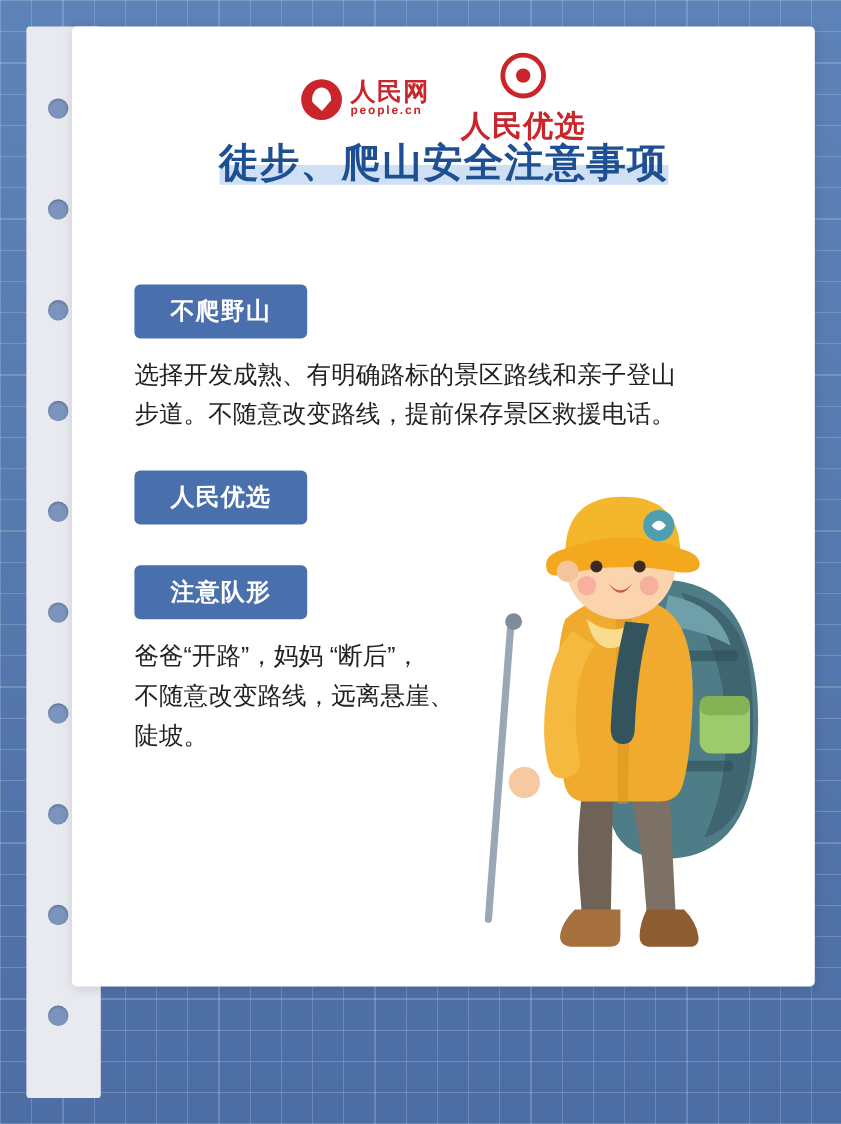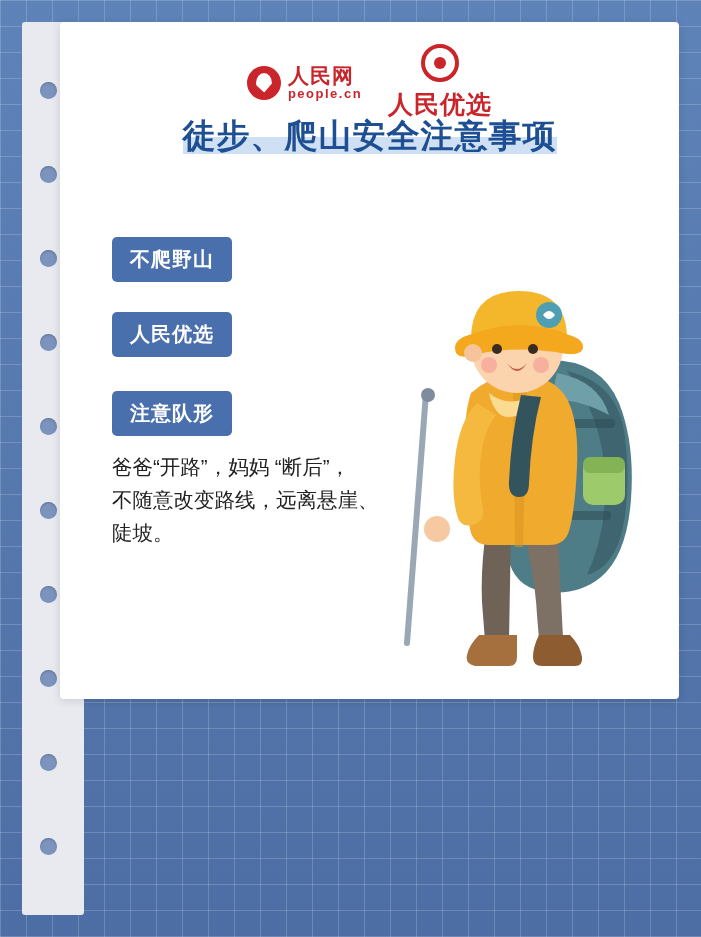--- a/index.html
+++ b/index.html
@@ -41,21 +41,21 @@
     border-radius: 50%;
     background: #7b93bd;
     box-shadow: inset 0 1px 2px rgba(0,0,0,0.25);
   }
   
   .card {
     position: absolute;
     left: 60px;
     top: 22px;
     width: 619px;
-    height: 677px;
+    height: 800px;
     background: #ffffff;
     border-radius: 4px;
     box-shadow: 0 2px 10px rgba(0,0,0,0.12);
     overflow: hidden;
   }
   .logos {
     position: absolute;
     top: 22px;
     left: 0;
     width: 100%;
@@ -90,21 +90,21 @@
   .logo-text-cn {
     line-height: 1.05;
   }
   .logo-cn-main {
     font-size: 21px;
     font-weight: bold;
     color: #c9252b;
     letter-spacing: 1px;
   }
   .logo-cn-sub {
-    font-size: 13px;
+    font-size: 10px;
     color: #c9252b;
     letter-spacing: 1.5px;
     font-weight: bold;
   }
   .logo-youxuan {
     display: flex;
     align-items: center;
     gap: 6px;
     flex-direction: column;
   }
@@ -155,21 +155,21 @@
   }
   .section {
     margin-bottom: 22px;
   }
   .tag {
     display: inline-block;
     background: #4a6fad;
     color: #ffffff;
     font-size: 20px;
     font-weight: bold;
-    padding: 9px 18px;
+    padding: 9px 30px;
     border-radius: 5px;
     letter-spacing: 1px;
     text-align: center;
   }
   .body-text {
     margin-top: 14px;
     font-size: 20.5px;
     line-height: 1.62;
     color: #222222;
     white-space: pre-line;
@@ -269,20 +269,22 @@
       <circle cx="170" cy="122" r="8" fill="#f6a49a" opacity="0.75"></circle>
       <path d="M136 120 q10 12 20 0 q-10 16 -20 0 z" fill="#c4544c"></path>
 
       <path d="M150 152 q-10 40 -12 86 q-1 16 10 16 q10 0 10 -14 q2 -48 12 -86 z" fill="#34545d"></path>
     </svg>
 
     <div class="content">
 
       <div class="section sec-1">
         <span class="tag">不爬野山</span>
+        <div class="body-text">选择开发成熟、有明确路标的景区路线和亲子登山
+步道。不随意改变路线，提前保存景区救援电话。</div>
       </div>
 
       <div class="section sec-2">
         <span class="tag">人民优选</span>
       </div>
 
       <div class="section sec-3">
         <span class="tag">注意队形</span>
         <div class="body-text">爸爸“开路”，妈妈 “断后”，
 不随意改变路线，远离悬崖、

